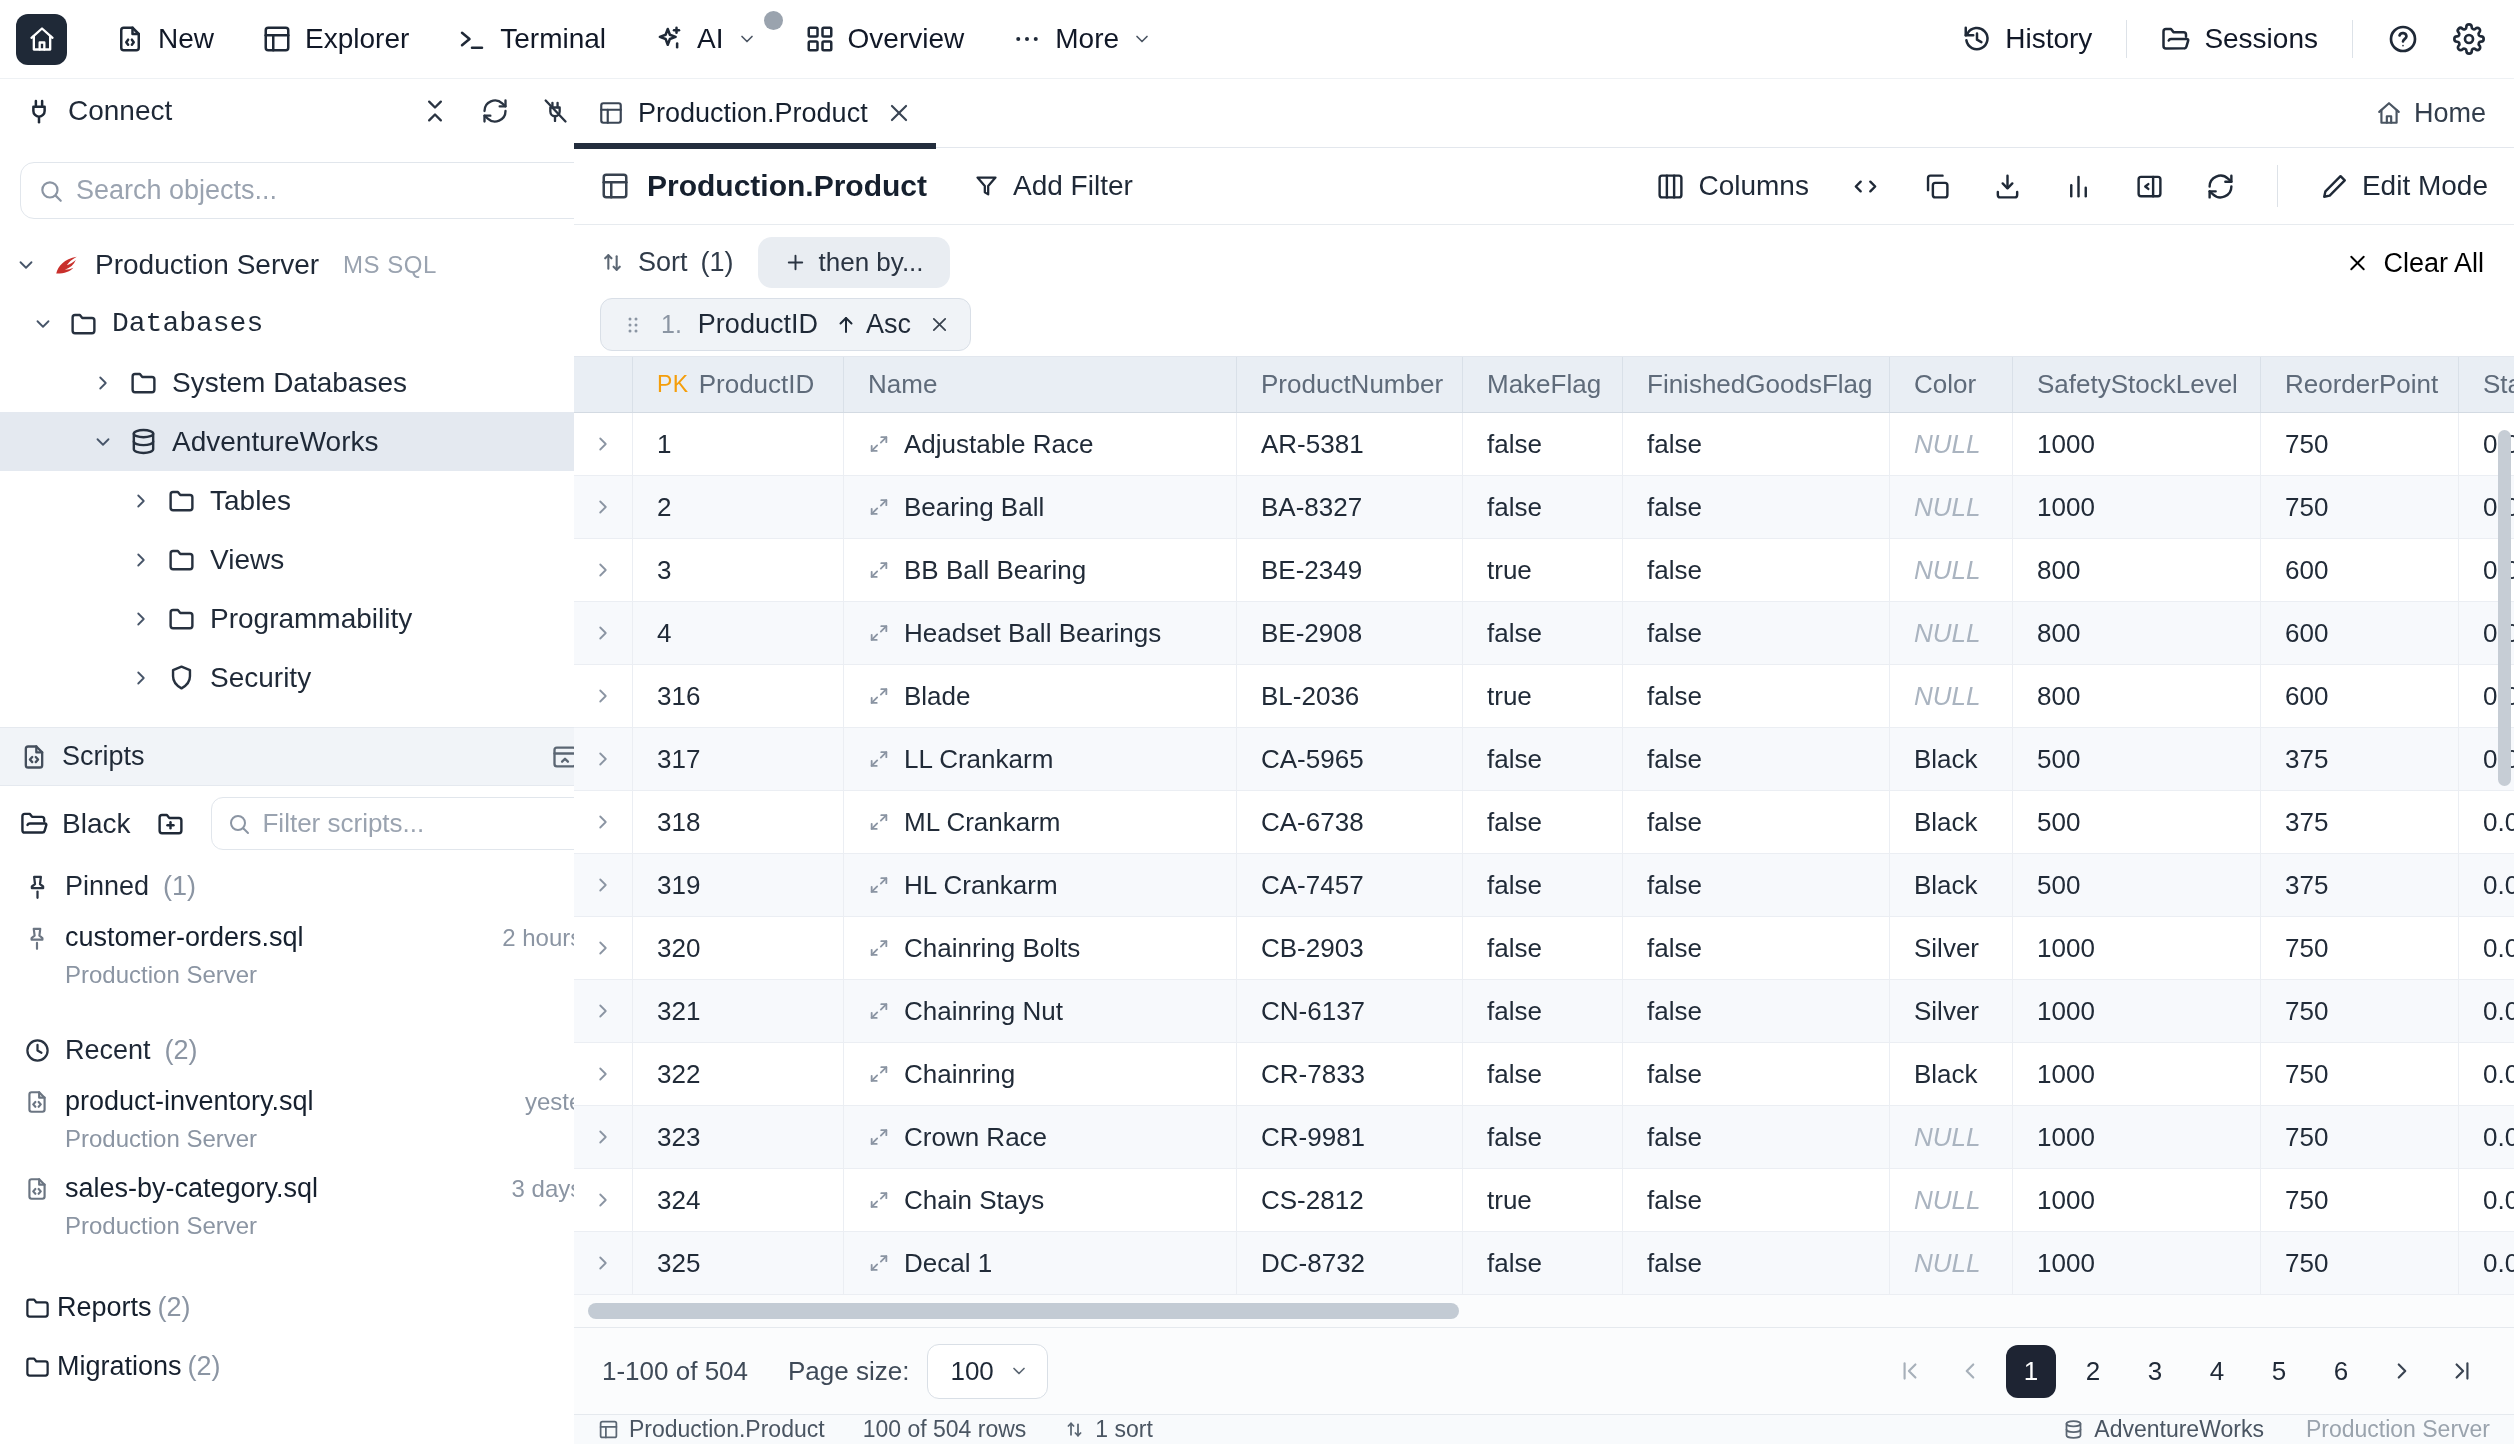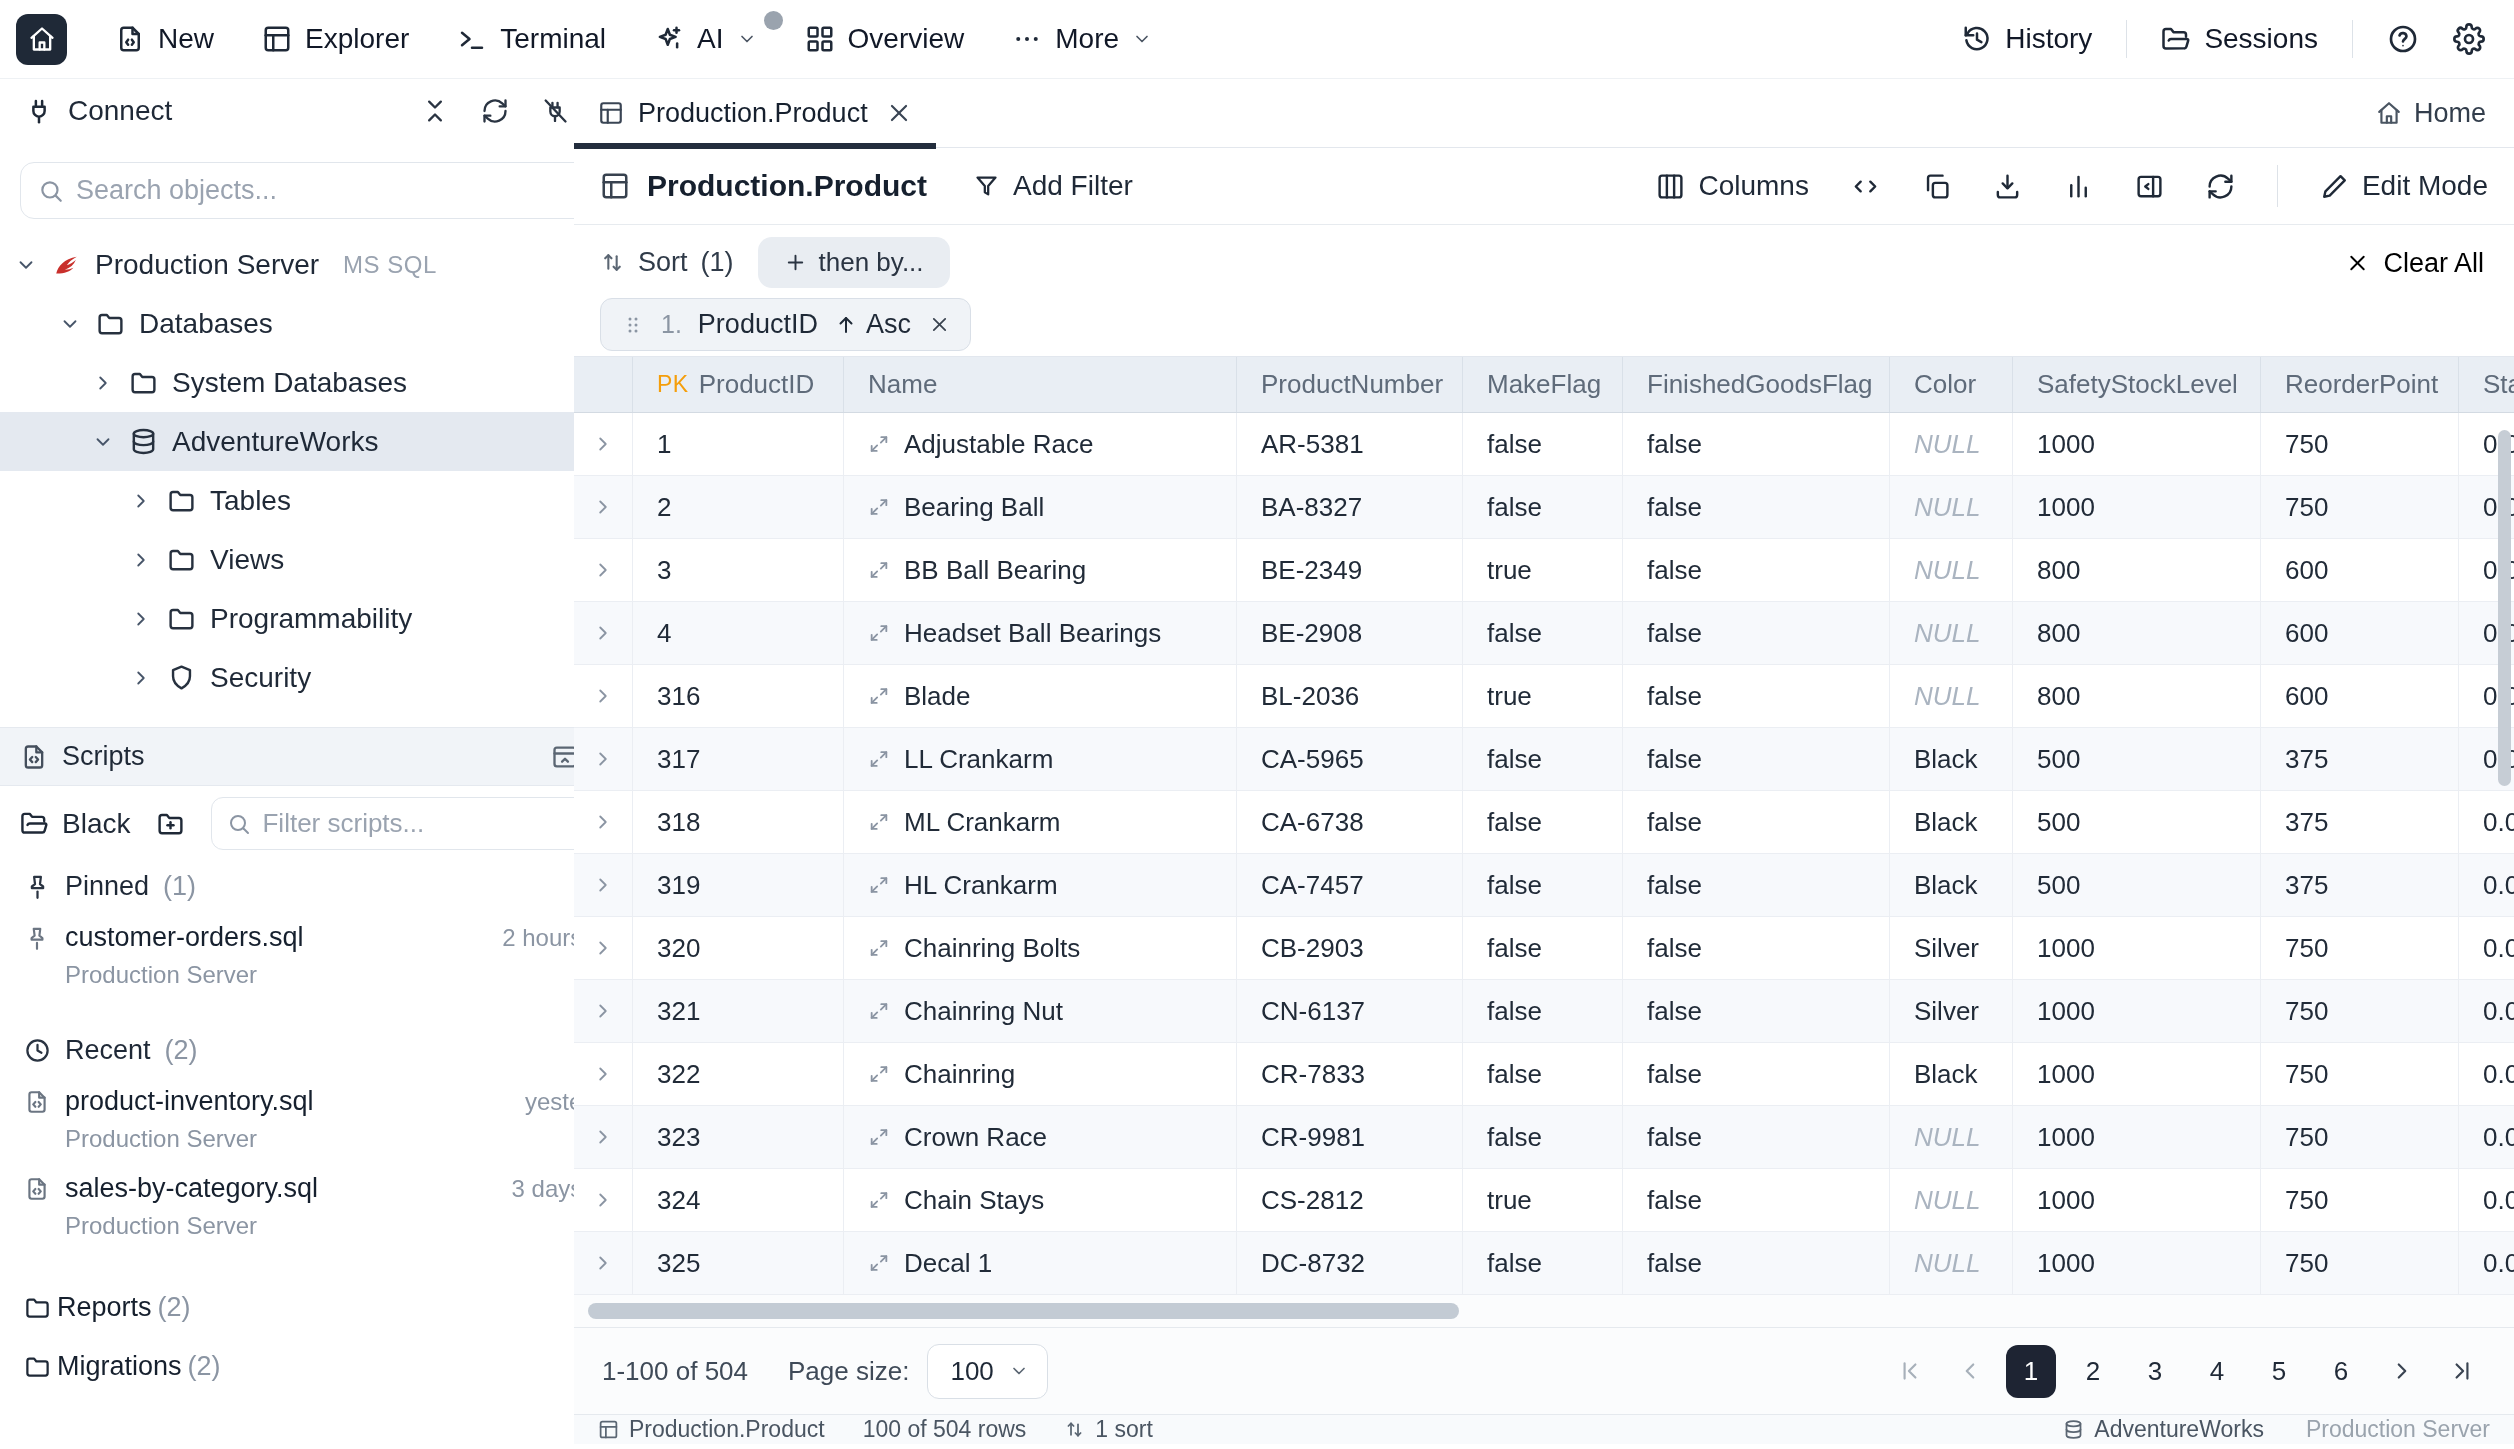--- a/index.html
+++ b/index.html
@@ -31,21 +31,21 @@
   .search-wrap { margin:20px 20px 16px 20px; position:relative; }
   .search-wrap .ic { position:absolute; left:18px; top:50%; transform:translateY(-50%); font-size:26px; color:#8b95a3; }
   .search-input { width:100%; height:57px; border:1.5px solid #e1e6ec; border-radius:14px; padding:0 16px 0 55px; font-size:27px; color:#1f2937; outline:none; font-family:inherit; background:#fff; }
   .search-input::placeholder { color:#9aa3b0; }
   .tree { }
   .tree-row { height:59px; display:flex; align-items:center; gap:14px; padding-right:16px; font-size:28px; color:#1f2937; cursor:pointer; }
   .tree-row.sel { background:#e4e9f0; }
   .tree-row .tw { font-size:22px; color:#475569; width:24px; display:inline-flex; justify-content:center; }
   .tree-row .node-ic { font-size:29px; color:#27313f; }
   .tree-badge { font-size:24px; color:#9aa3b0; margin-left:10px; letter-spacing:0.5px; }
-  .lv0 { padding-left:14px; } .lv1 { padding-left:58px; } .lv2 { padding-left:91px; } .lv3 { padding-left:129px; }
+  .lv0 { padding-left:14px; } .lv1 { padding-left:31px;font-family:Liberation Mono, monospace; } .lv2 { padding-left:91px; } .lv3 { padding-left:129px; }
   .side-scroll-thumb { position:absolute; right:6px; top:277px; width:10px; height:228px; border-radius:5px; background:#ccd3db; }
 
   .scripts-header { height:59px; margin-top:20px; background:#f1f4f8; border-top:1px solid #e5e9ef; border-bottom:1px solid #e5e9ef; display:flex; align-items:center; padding:0 20px; }
   .scripts-header .t { display:flex; align-items:center; gap:14px; font-size:27px; color:#1f2937; }
   .scripts-header .t .ic { font-size:28px; color:#454f5d; }
   .scripts-header .acts { margin-left:auto; display:flex; gap:26px; color:#5b6673; font-size:28px; }
   .open-row { height:75px; display:flex; align-items:center; padding:0 20px; gap:26px; }
   .open-btn { display:flex; align-items:center; gap:13px; font-size:28px; color:#1f2937; cursor:pointer; }
   .open-btn .ic, .newfolder-btn { font-size:29px; color:#1f2937; }
   .filter-wrap { position:relative; flex:1; }

